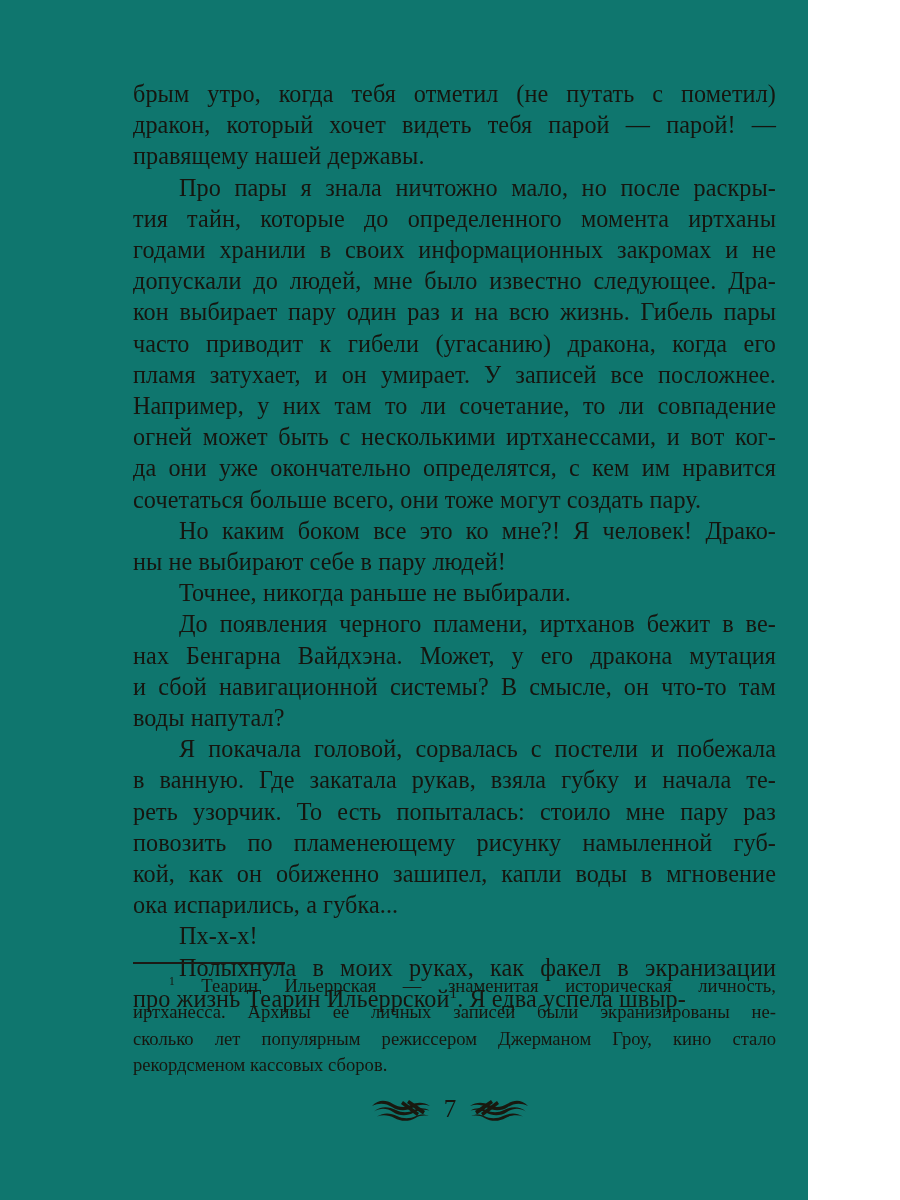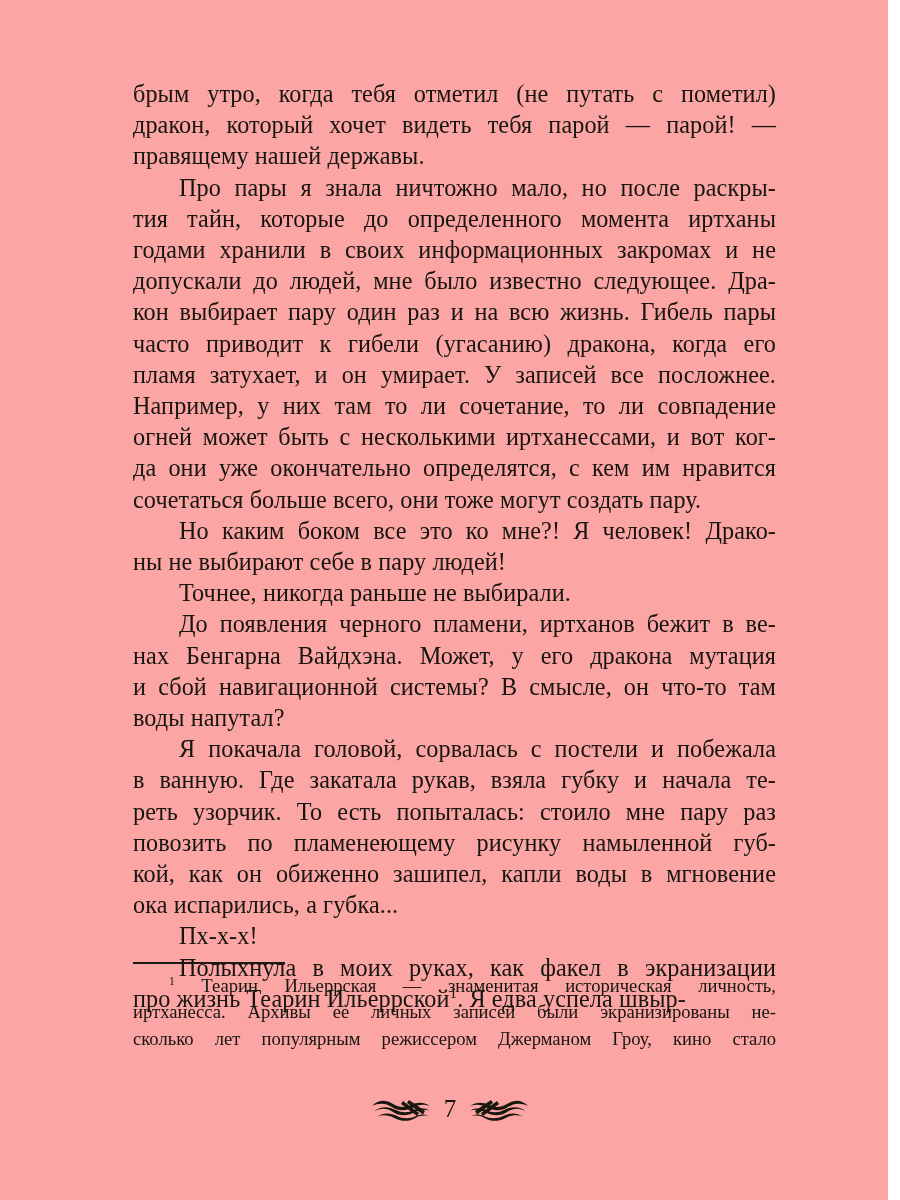--- a/index.html
+++ b/index.html
@@ -11,23 +11,23 @@
     width: 900px;
     height: 1200px;
     overflow: hidden;
     font-family: "Liberation Serif", "DejaVu Serif", serif;
     color: #14130f;
     -webkit-font-smoothing: antialiased;
   }
 
   .page {
     position: relative;
-    width: 888px;
+    width: 808px;
     height: 1200px;
-    background: #fca5a5;
+    background: #0f766e;
     box-sizing: border-box;
   }
 
   
   .textblock {
     position: absolute;
     left: 133px;
     top: 78px;
     width: 643px;
   }
@@ -190,20 +190,21 @@
     </p>
 
   </div>
 
   <div class="footnote">
     <div class="footnote-rule"></div>
     <p class="footnote-text">
       <span class="ln" style="text-indent: 36px;"><span class="fn-num">1</span> <span>Теарин Ильеррская — знаменитая историческая личность,</span></span>
       <span class="ln" style="">иртханесса. Архивы ее личных записей были экранизированы не-</span>
       <span class="ln" style="">сколько лет популярным режиссером Джерманом Гроу, кино стало</span>
+      <span class="ln last" style="">рекордсменом кассовых сборов.</span>
     </p>
   </div>
 
   <div class="footer">
     <span class="ornament">
       <svg viewBox="0 0 120 52" width="60" height="26" xmlns="http://www.w3.org/2000/svg" aria-hidden="true">
         <g fill="currentColor">
           <path d="M2 20 C16 6, 30 8, 44 16 C56 23, 68 24, 80 18 C92 12, 106 12, 118 20 C106 16, 94 17, 84 23 C70 31, 54 30, 42 22 C30 14, 16 13, 2 20 Z"></path>
           <path d="M6 31 C20 19, 36 21, 50 28 C62 34, 74 34, 86 28 C96 23, 108 23, 117 29 C106 26, 96 27, 86 33 C72 41, 56 40, 44 32 C32 24, 19 23, 6 31 Z"></path>
           <path d="M12 41 C26 32, 40 34, 52 40 C64 46, 78 46, 90 40 C98 36, 108 36, 115 40 C106 38, 97 39, 89 44 C75 52, 59 51, 47 44 C36 38, 23 37, 12 41 Z"></path>

